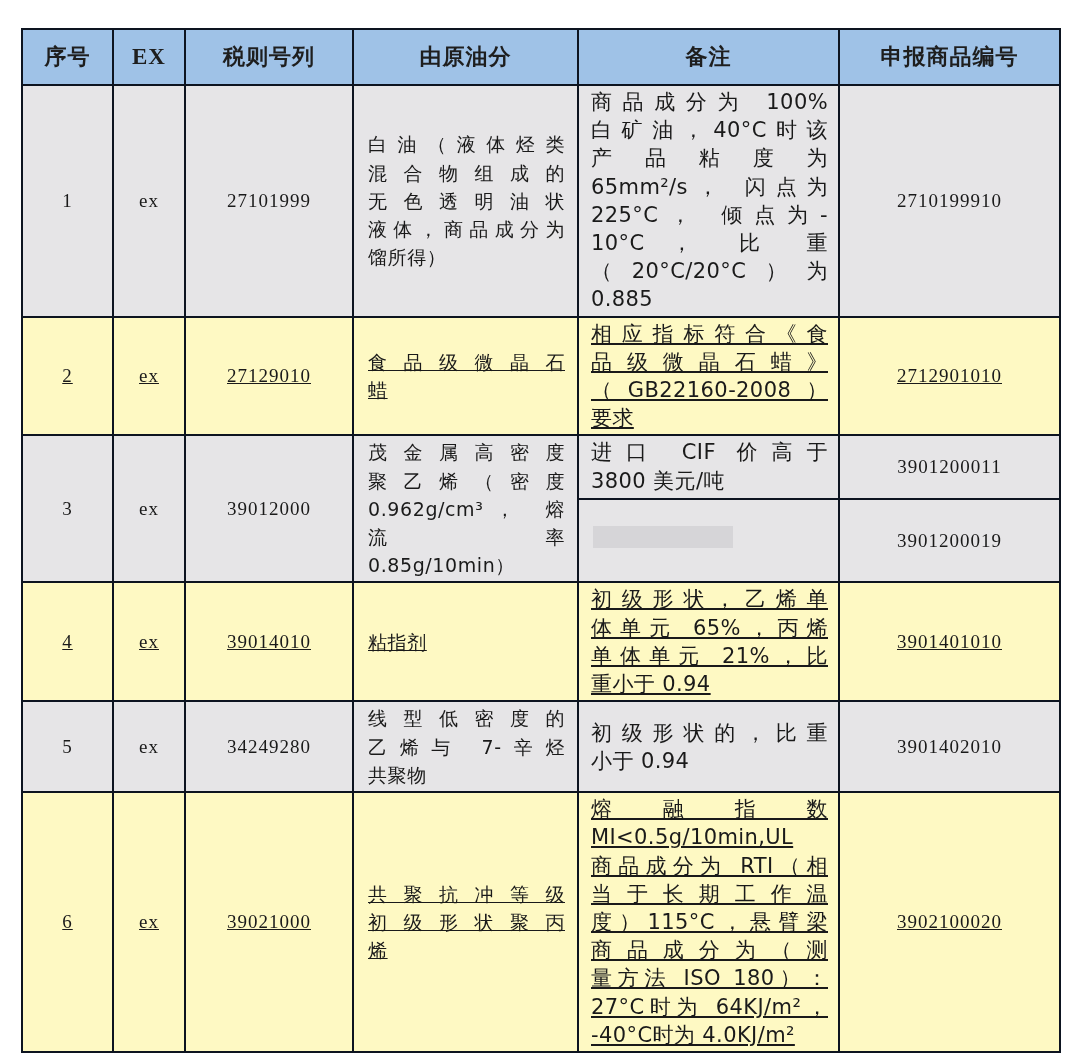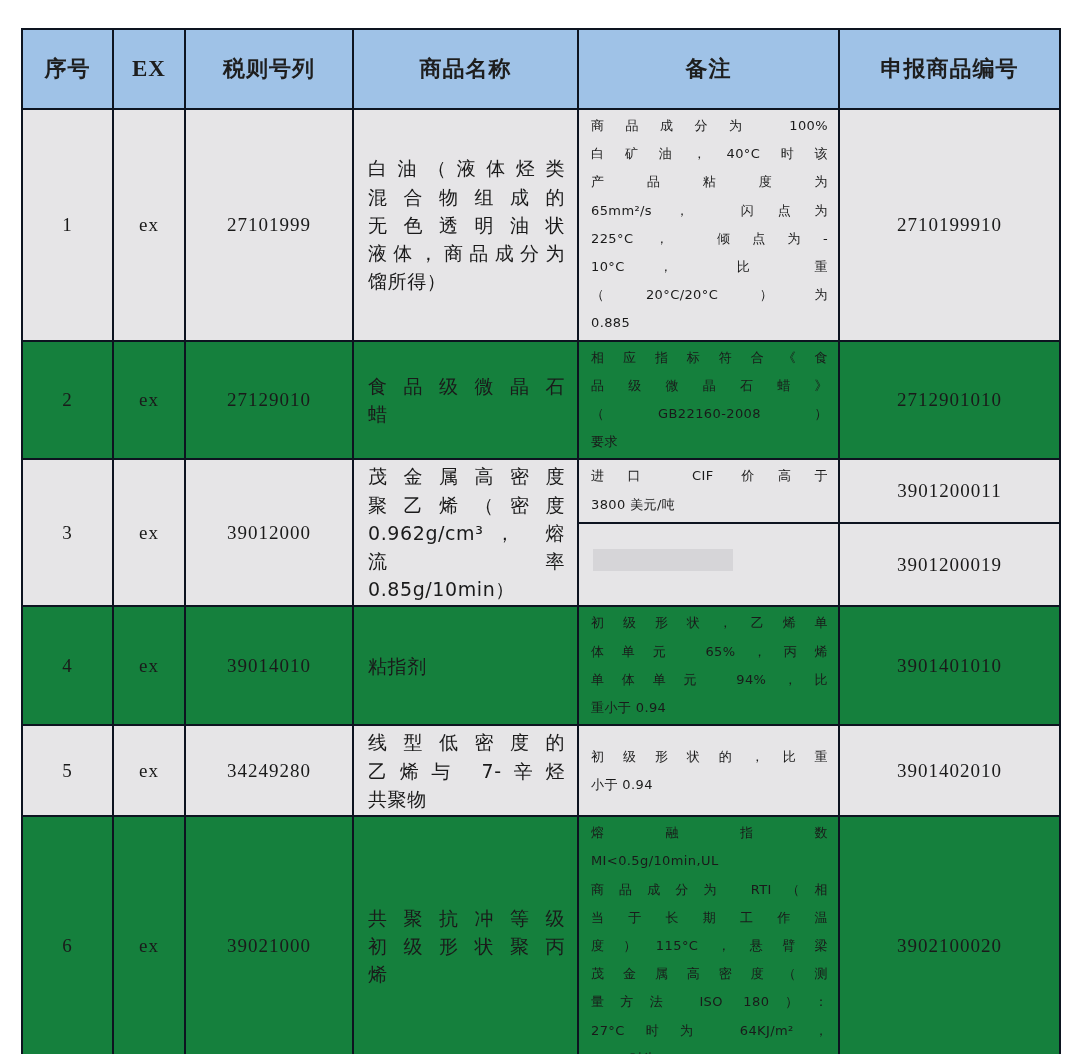--- a/index.html
+++ b/index.html
@@ -20,52 +20,52 @@
       top: 28px;
       width: 1038px;
     }
     table {
       border-collapse: collapse;
       width: 1038px;
       table-layout: fixed;
     }
     td, th {
       border: 2.5px solid #0d1420;
-      padding: 12px;
+      padding: 0;
       vertical-align: middle;
     }
     th {
       background: #9fc2e7;
       height: 54px;
       font-size: 22px;
       font-weight: bold;
       text-align: center;
       color: #1e1e1e;
       letter-spacing: 1px;
     }
     th.ex { font-family: "Liberation Serif", serif; font-size: 23px; }
     tr.gray td { background: #e6e5e7; }
-    tr.blue td { background: #15803d; }
+    tr.blue td { background: #fef9c3; text-decoration: underline; }
     td.center {
       text-align: center;
       font-family: "Liberation Serif", serif;
       font-size: 19px;
       letter-spacing: 1px;
     }
     td.text {
       font-size: 19px;
       line-height: 28.2px;
       text-align: justify;
       text-align-last: left;
       padding: 2px 12px 2px 14px;
       font-family: "DejaVu Sans", sans-serif;
       letter-spacing: 0.6px;
     }
     td.remark {
-      font-size: 13px;
+      font-size: 21px;
       line-height: 28.2px;
       padding: 2px 10px 2px 12px;
       font-family: "DejaVu Sans", sans-serif;
       letter-spacing: 0.4px;
       vertical-align: top;
     }
     td.remark.mid { vertical-align: middle; margin-left: 48px; }
     .line { display: block; white-space: nowrap; overflow: hidden; }
     .line.spread { text-align: justify; text-align-last: justify; }
     .blurred {
@@ -94,21 +94,21 @@
       <col style="width:168px">
       <col style="width:225px">
       <col style="width:261px">
       <col style="width:221px">
     </colgroup>
     <thead>
       <tr>
         <th>序号</th>
         <th class="ex">EX</th>
         <th>税则号列</th>
-        <th>商品名称</th>
+        <th>由原油分</th>
         <th>备注</th>
         <th>申报商品编号</th>
       </tr>
     </thead>
     <tbody>
 
       <tr class="gray r1">
         <td class="center">1</td>
         <td class="center">ex</td>
         <td class="center">27101999</td>
@@ -176,21 +176,21 @@
       <tr class="blue r4">
         <td class="center">4</td>
         <td class="center">ex</td>
         <td class="center">39014010</td>
         <td class="text">
           <span class="line">粘指剂</span>
         </td>
         <td class="remark">
           <span class="line spread">初级形状，乙烯单</span>
           <span class="line spread">体单元 65%，丙烯</span>
-          <span class="line spread">单体单元 94%，比</span>
+          <span class="line spread">单体单元 21%，比</span>
           <span class="line">重小于 0.94</span>
         </td>
         <td class="center">3901401010</td>
       </tr>
 
       <tr class="gray r5">
         <td class="center">5</td>
         <td class="center">ex</td>
         <td class="center">34249280</td>
         <td class="text">
@@ -213,21 +213,21 @@
           <span class="line spread">共聚抗冲等级</span>
           <span class="line spread">初级形状聚丙</span>
           <span class="line">烯</span>
         </td>
         <td class="remark">
           <span class="line spread">熔 融 指 数</span>
           <span class="line spread">MI&lt;0.5g/10min,UL</span>
           <span class="line spread">商品成分为 RTI（相</span>
           <span class="line spread">当于长期工作温</span>
           <span class="line spread">度）115°C，悬臂梁</span>
-          <span class="line spread">茂金属高密度（测</span>
+          <span class="line spread">商品成分为（测</span>
           <span class="line spread">量方法 ISO 180）：</span>
           <span class="line spread">27°C时为 64KJ/m²，</span>
           <span class="line">-40°C时为 4.0KJ/m²</span>
         </td>
         <td class="center">3902100020</td>
       </tr>
     </tbody>
   </table>
 </div>
 

